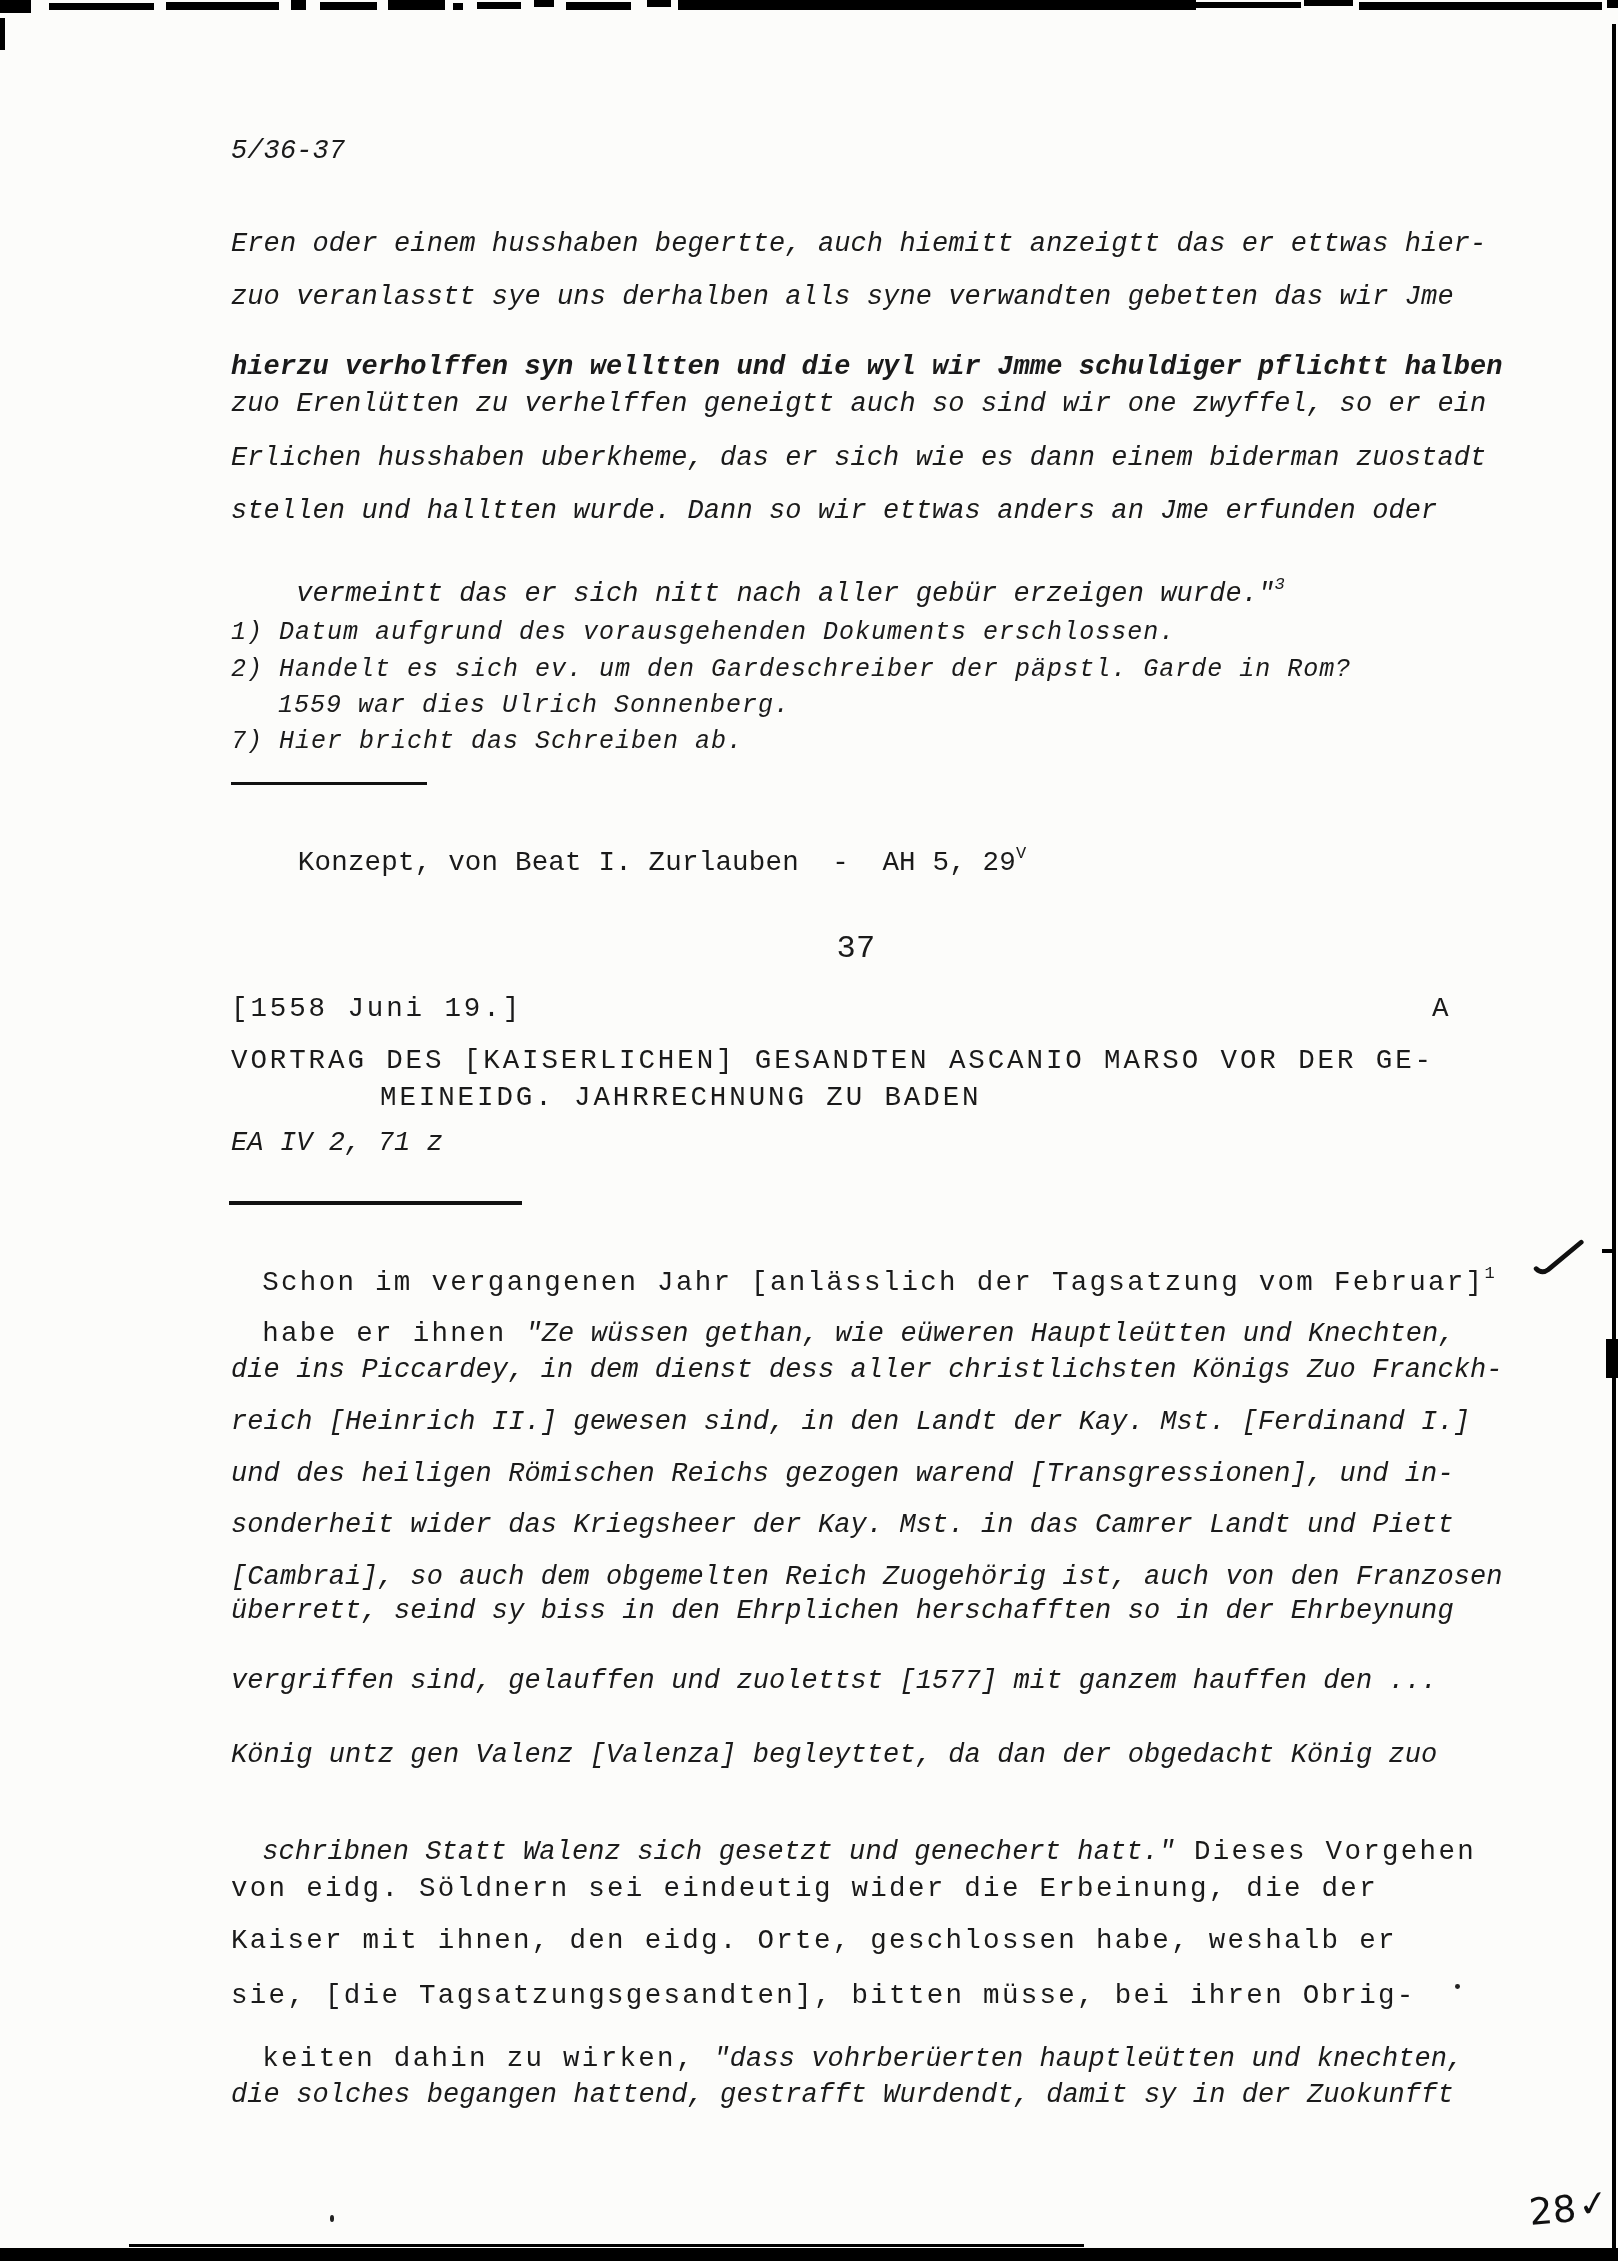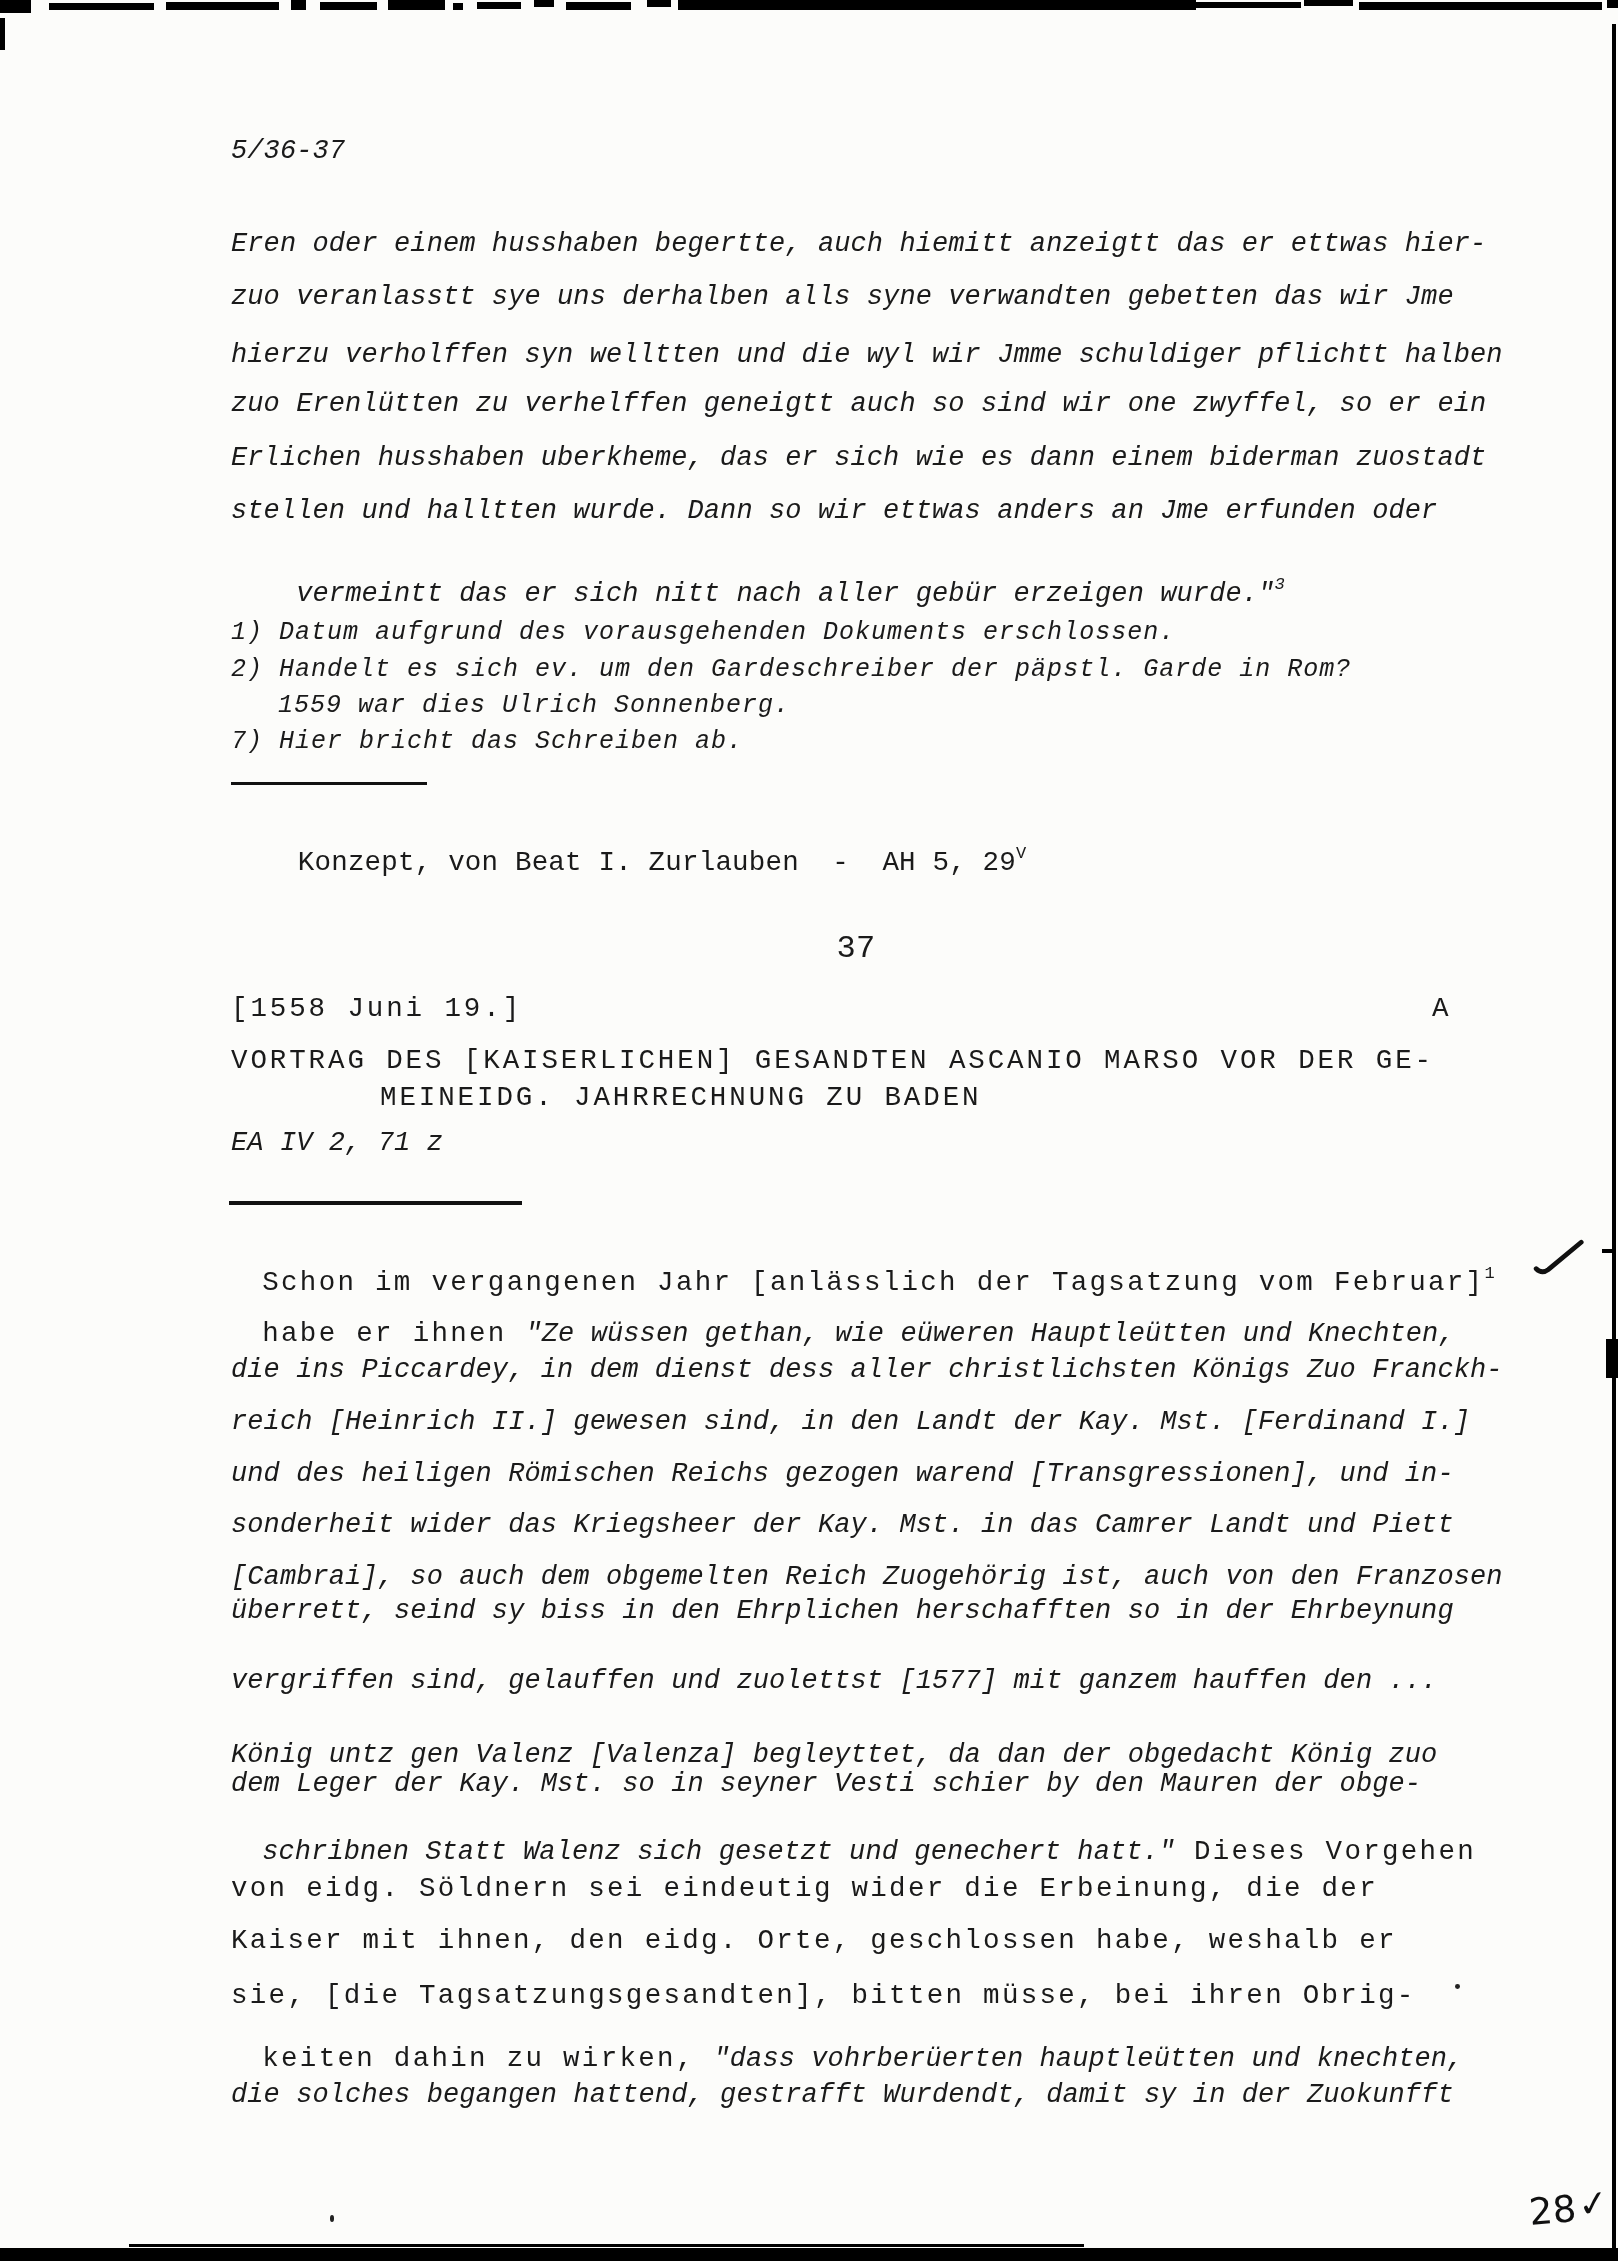--- a/index.html
+++ b/index.html
@@ -47,21 +47,21 @@
   <div class="art" style="left:1606px;top:1339px;width:12px;height:39px;"></div>
   <div class="art" style="left:1602px;top:1249px;width:9.7px;height:4px;"></div>
   <div class="art" style="left:0;top:18px;width:4.9px;height:32px;"></div>
   <div class="speck" style="left:1455px;top:1984px;width:4.9px;height:4.9px;"></div>
   <div class="speck" style="left:330px;top:2215px;width:4px;height:6.5px;"></div>
 
   <div class="line t-italic" style="top:136px;">5/36-37</div>
 
   <div class="line t-italic" style="top:229px;">Eren oder einem husshaben begertte, auch hiemitt anzeigtt das er ettwas hier-</div>
   <div class="line t-italic" style="top:282px;">zuo veranlasstt sye uns derhalben alls syne verwandten gebetten das wir Jme</div>
-  <div class="line t-italic" style="top:340px;">hierzu verholffen syn welltten und die wyl wir Jmme schuldiger pflichtt halben</div>
+  <div class="line t-italic" style="top:352px;font-weight:bold;">hierzu verholffen syn welltten und die wyl wir Jmme schuldiger pflichtt halben</div>
   <div class="line t-italic" style="top:389px;">zuo Erenlütten zu verhelffen geneigtt auch so sind wir one zwyffel, so er ein</div>
   <div class="line t-italic" style="top:443px;">Erlichen husshaben uberkheme, das er sich wie es dann einem biderman zuostadt</div>
   <div class="line t-italic" style="top:496px;">stellen und halltten wurde. Dann so wir ettwas anders an Jme erfunden oder</div>
   <div class="line t-italic" style="top:549px;">
     <span>vermeintt das er sich nitt nach aller gebür erzeigen wurde."</span><span class="sup">3</span>
   </div>
 
   <div class="line t-foot" style="top:618px;">1) Datum aufgrund des vorausgehenden Dokuments erschlossen.</div>
   <div class="line t-foot" style="top:655px;">2) Handelt es sich ev. um den Gardeschreiber der päpstl. Garde in Rom?</div>
   <div class="line t-foot" style="top:691px;left:278px;">1559 war dies Ulrich Sonnenberg.</div>
@@ -88,21 +88,20 @@
     <span class="seg-up">habe er ihnen </span><span class="seg-it">"Ze wüssen gethan, wie eüweren Hauptleütten und Knechten,</span>
   </div>
   <div class="line seg-it" style="top:1355px;">die ins Piccardey, in dem dienst dess aller christlichsten Königs Zuo Franckh-</div>
   <div class="line seg-it" style="top:1407px;">reich [Heinrich II.] gewesen sind, in den Landt der Kay. Mst. [Ferdinand I.]</div>
   <div class="line seg-it" style="top:1459px;font-style:italic;">und des heiligen Römischen Reichs gezogen warend [Transgressionen], und in-</div>
   <div class="line seg-it" style="top:1510px;">sonderheit wider das Kriegsheer der Kay. Mst. in das Camrer Landt und Piett</div>
   <div class="line seg-it" style="top:1562px;">[Cambrai], so auch dem obgemelten Reich Zuogehörig ist, auch von den Franzosen</div>
   <div class="line seg-it" style="top:1596px;">überrett, seind sy biss in den Ehrplichen herschafften so in der Ehrbeynung</div>
   <div class="line seg-it" style="top:1666px;">vergriffen sind, gelauffen und zuolettst [1577] mit ganzem hauffen den ...</div>
   <div class="line seg-it" style="top:1740px;">König untz gen Valenz [Valenza] begleyttet, da dan der obgedacht König zuo</div>
-  <div class="line seg-it" style="top:1769px;">dem Leger der Kay. Mst. so in seyner Vesti schier by den Mauren der obge-</div>
   <div class="line" style="top:1821px;">
     <span class="seg-it">schribnen Statt Walenz sich gesetzt und genechert hatt."</span><span class="seg-up"> Dieses Vorgehen</span>
   </div>
   <div class="line seg-up" style="top:1873px;text-align:center;">von eidg. Söldnern sei eindeutig wider die Erbeinung, die der</div>
   <div class="line seg-up" style="top:1925px;">Kaiser mit ihnen, den eidg. Orte, geschlossen habe, weshalb er</div>
   <div class="line seg-up" style="top:1980px;">sie, [die Tagsatzungsgesandten], bitten müsse, bei ihren Obrig-</div>
   <div class="line" style="top:2028px;">
     <span class="seg-up">keiten dahin zu wirken, </span><span class="seg-it">"dass vohrberüerten hauptleütten und knechten,</span>
   </div>
   <div class="line seg-it" style="top:2080px;">die solches begangen hattend, gestrafft Wurdendt, damit sy in der Zuokunfft</div>

